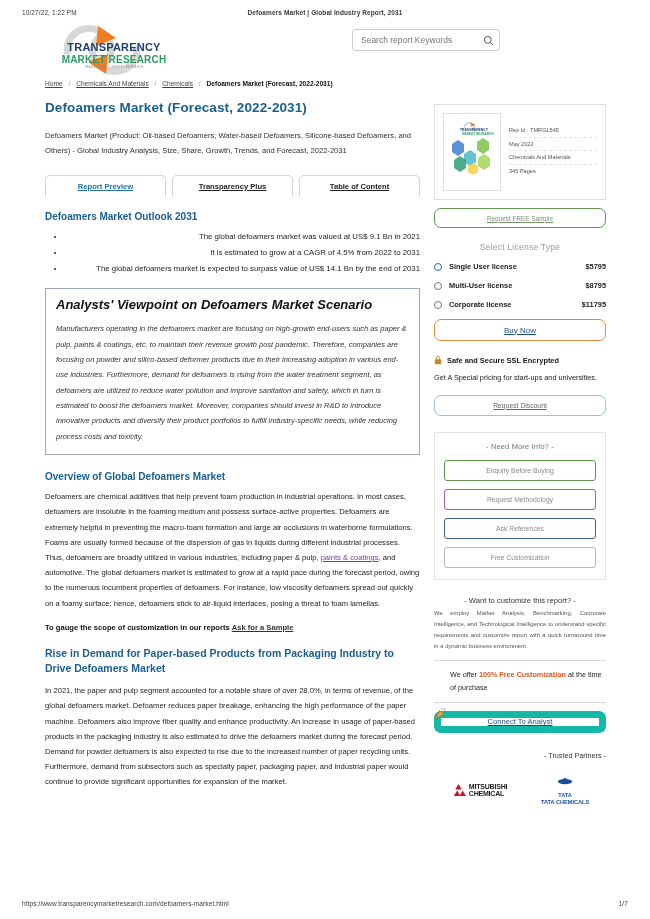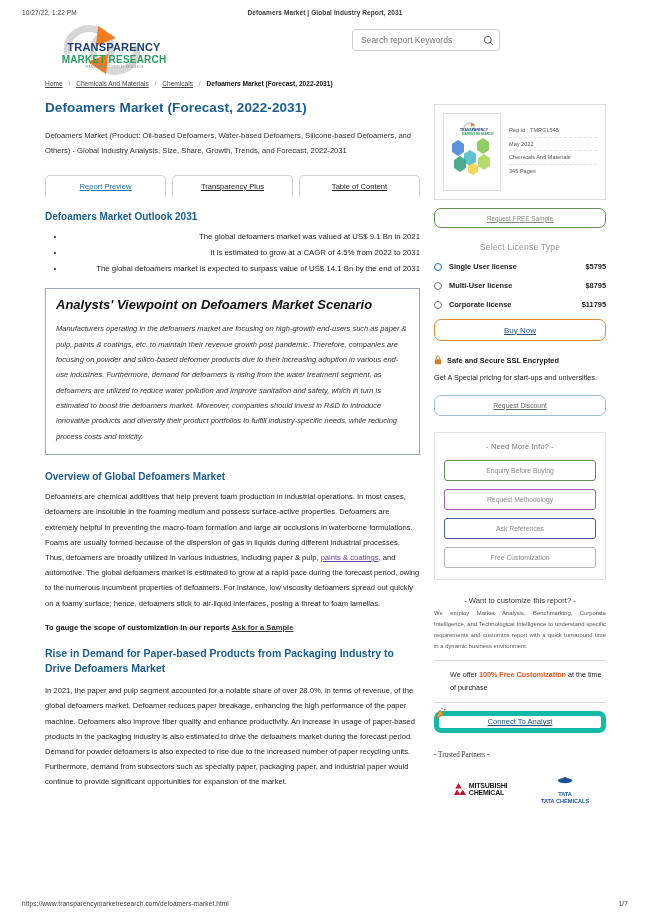--- a/index.html
+++ b/index.html
@@ -79,20 +79,21 @@
   
   .tabs { display: flex; gap: 6px; margin-bottom: 14px; }
   .tab {
     flex: 1; height: 22px;
     border: 1px solid #d3d3d3;
     border-bottom: none;
     border-radius: 5px 5px 0 0;
     display: flex; align-items: center; justify-content: center;
     font-size: 7.6px;
     background: #fff;
+    font-weight: bold;
   }
   .tab.active span { color: #2471a3; text-decoration: underline; }
   .tab span { color: #222; text-decoration: underline; }
 
   h2.sec-blue {
     font-size: 10px; font-weight: 700; color: #1b5e8e;
     margin: 10px 0 7px 0;
   }
   h2.sec-blue.big { font-size: 10.5px; line-height: 1.45; }
 
@@ -210,22 +211,22 @@
   .p-gray { border: 1px solid #b6b6b6; }
 
   .cust-head { text-align:center; font-size: 7.6px; color:#333; margin-bottom: 3px;}
   .cust-body {
     font-size: 5.9px; color: #555; line-height: 1.85;
     text-align: justify; margin-bottom: 9px;
   }
   .hr { border-top: 1px solid #d9d9d9; margin: 8px 0; }
   .offer { font-size: 7.2px; color:#222; line-height:1.7; padding-left: 16px;}
   .offer .hot { color: #e0541f; font-weight: 600; }
-  .btn-analyst { border: 5px solid #14b8a6; height: 22px; color:#1b4f7e; font-size: 7.6px; margin-top: 7px;}
-  .partners-head { text-align:left; font-size: 7.2px; color:#333; margin: 18px 0 14px 0; font-family: Liberation Serif, serif;}
+  .btn-analyst { border: 7px solid #14b8a6; height: 22px; color:#1b4f7e; font-size: 7.6px; margin-top: 7px;}
+  .partners-head { text-align:right; font-size: 7.2px; color:#333; margin: 18px 0 14px 0;}
   .partners { display:flex; align-items:center; justify-content:space-around; }
   .mits { display:flex; align-items:center; gap:3px; }
   .mits-txt { font-size: 7px; font-weight: 700; color:#1a1a1a; line-height:1.05; letter-spacing:-.2px;}
   .tata-txt { font-size: 5.6px; font-weight: 700; color:#1b4f9c; text-align:center; line-height:1.35;}
   .cust-wrap { position: relative; }
 </style>
 </head>
 <body>
 
 <div class="print-bar print-top">

